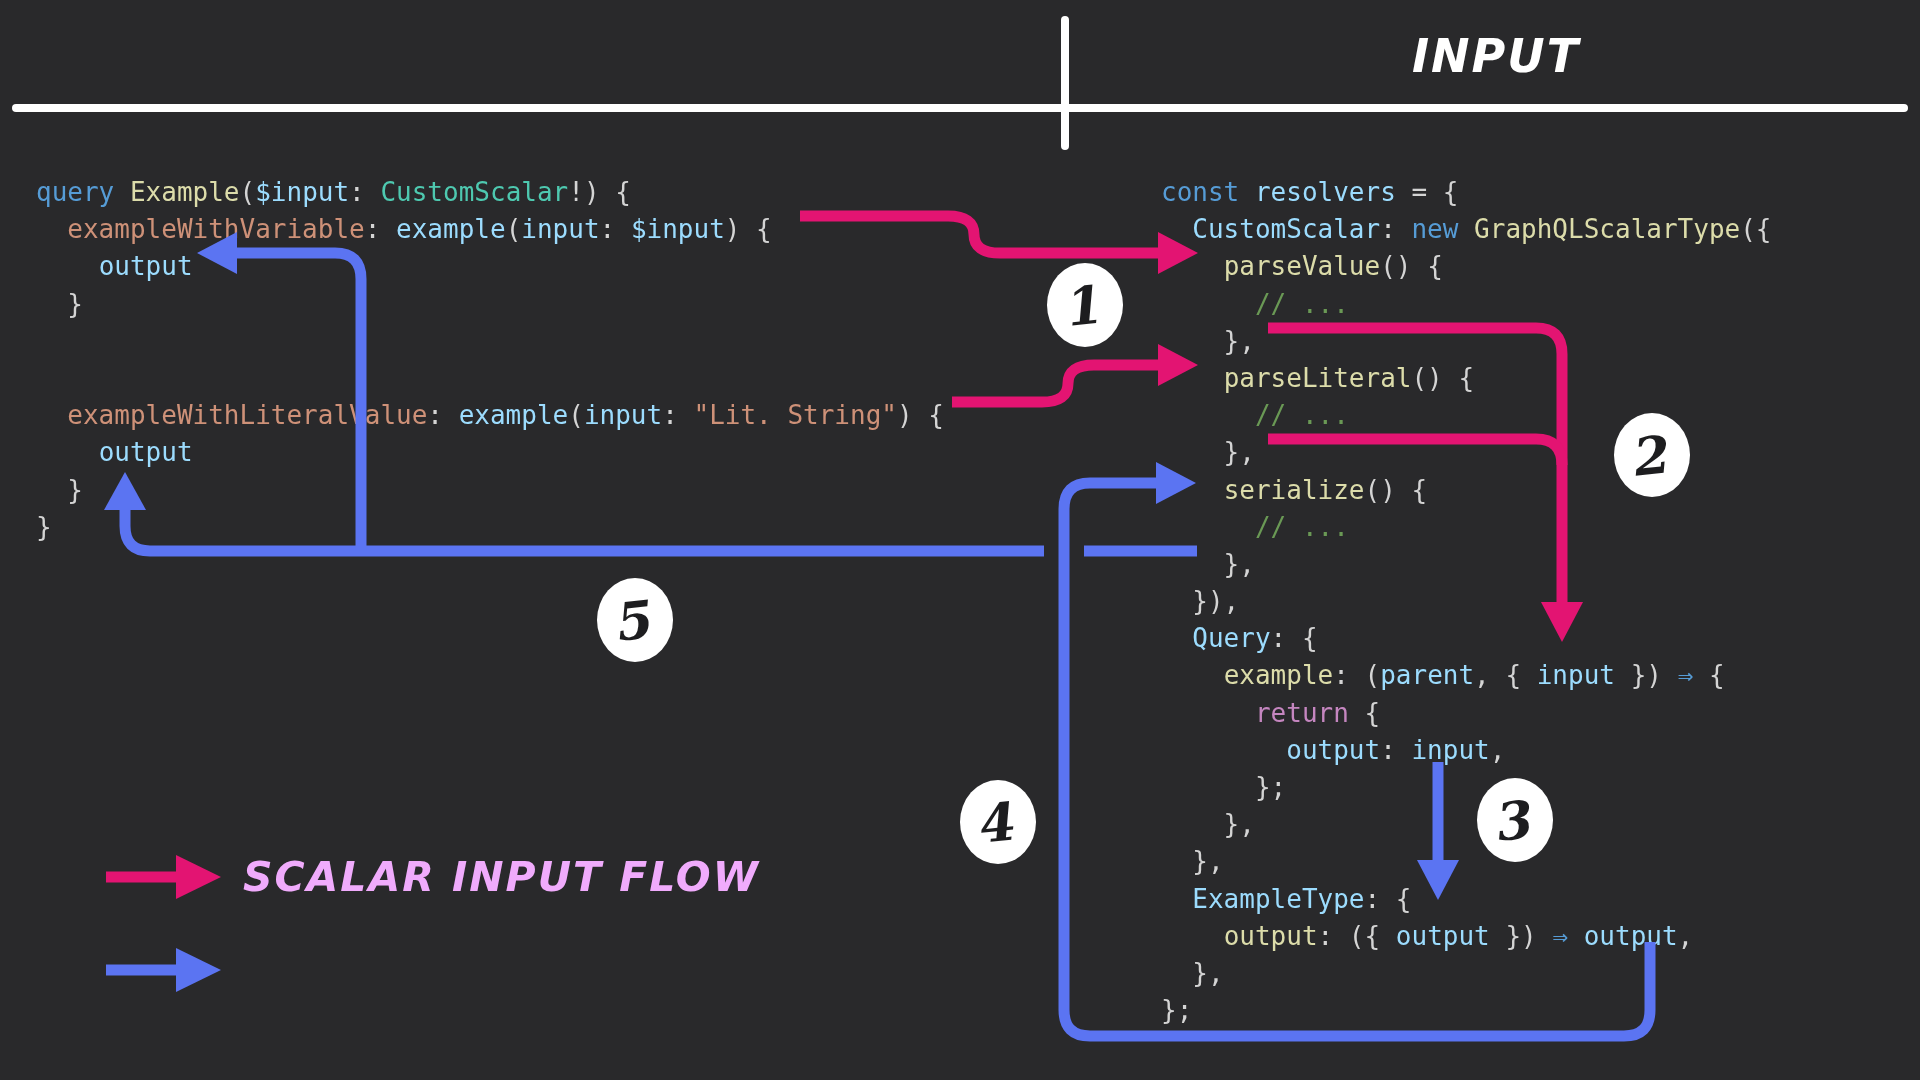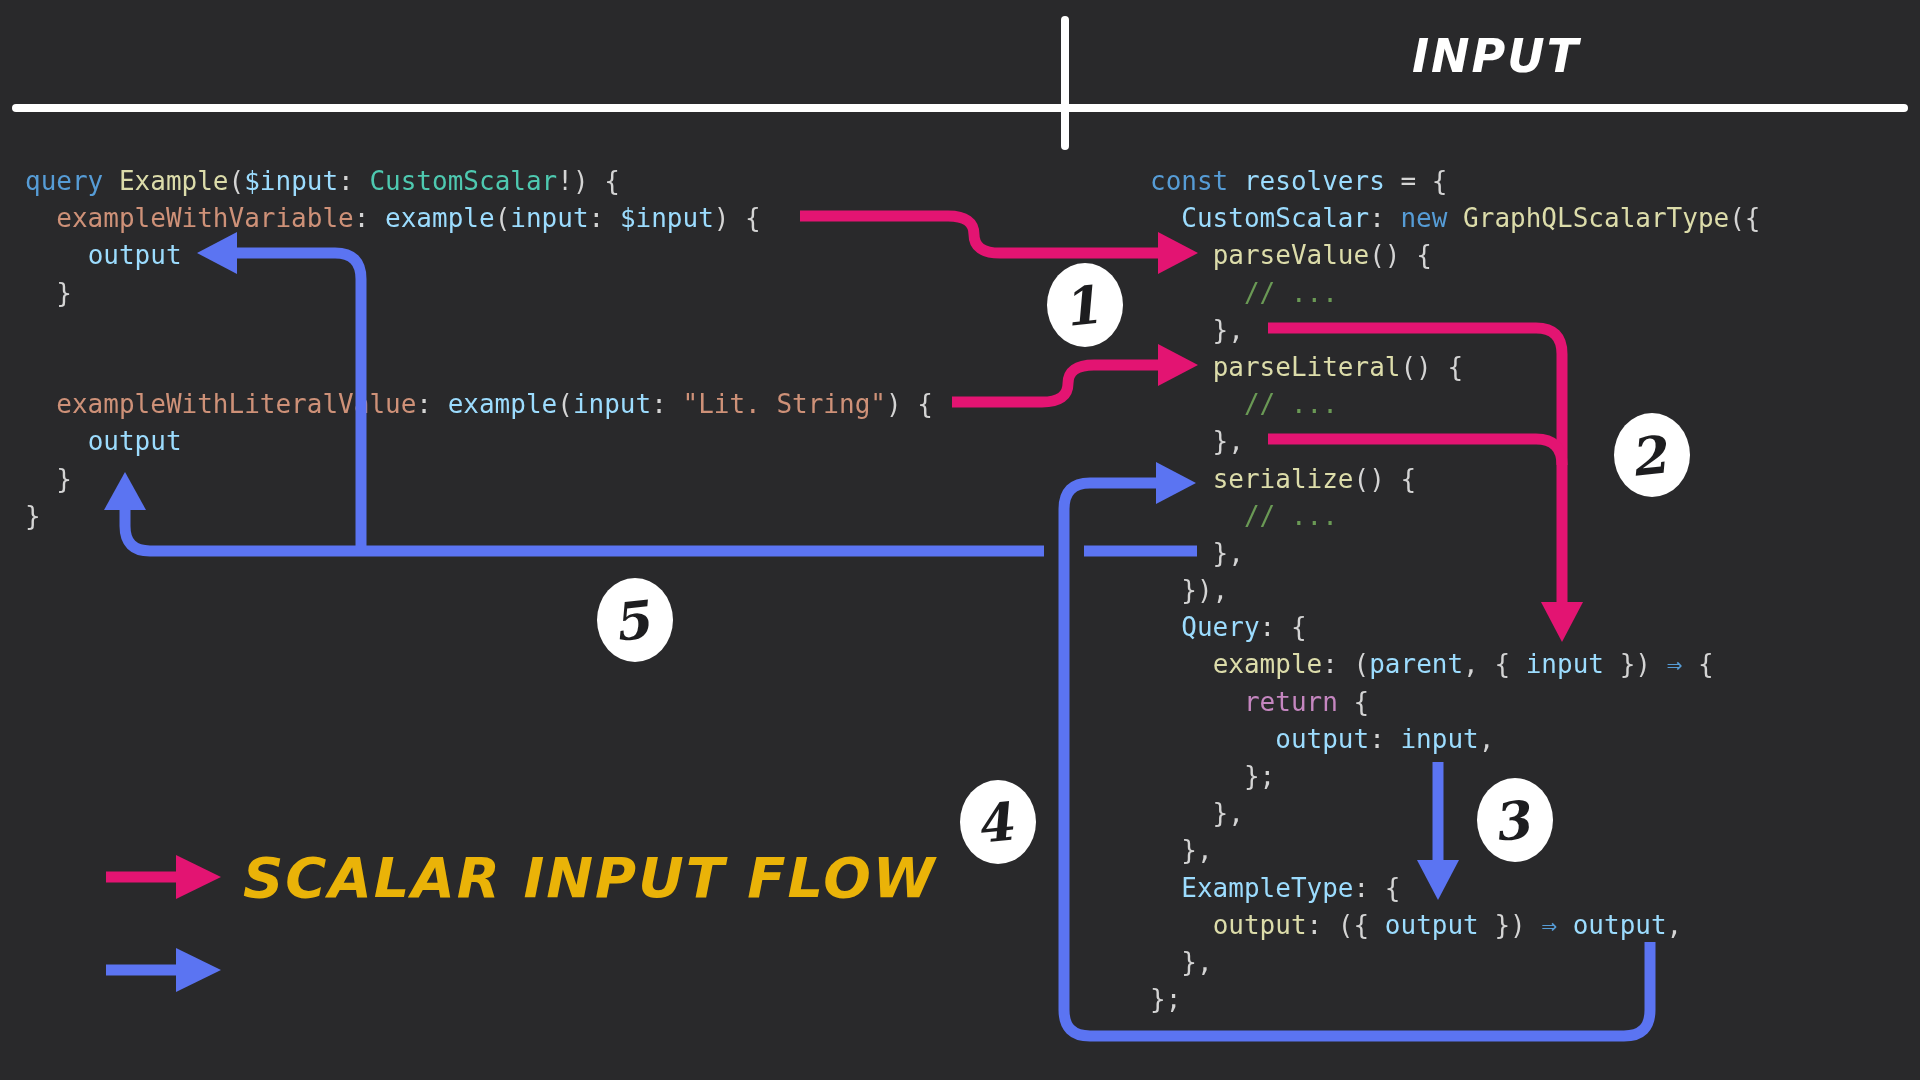--- a/index.html
+++ b/index.html
@@ -11,21 +11,21 @@
               font-family:"DejaVu Sans",sans-serif;font-style:italic;font-weight:700;
               font-size:46px;letter-spacing:2px;white-space:nowrap;}
 
   
   .hline{position:absolute;left:12px;top:104px;width:1896px;height:8px;
          background:var(--divider,#fff);border-radius:4px;}
   .vline{position:absolute;left:1061px;top:16px;width:8px;height:134px;
          background:var(--divider,#fff);border-radius:4px;}
 
   
-  .code{position:absolute;margin:3px;white-space:pre;
+  .code{position:absolute;margin:14px;white-space:pre;
         font-family:"DejaVu Sans Mono",monospace;font-size:26px;line-height:37.2px;
         color:var(--syn-punct,#d4d4d4);}
   .code-line{height:37.2px;}
   .syn-keyword{color:var(--syn-keyword,#569cd6);}
   .syn-function{color:var(--syn-function,#dcdcaa);}
   .syn-variable{color:var(--syn-variable,#9cdcfe);}
   .syn-type{color:var(--syn-type,#4ec9b0);}
   .syn-string{color:var(--syn-string,#ce9178);}
   .syn-comment{color:var(--syn-comment,#6a9955);}
   .syn-control{color:var(--syn-control,#c586c0);}
@@ -40,23 +40,23 @@
   .flow-output path.head{fill:var(--output-flow,#5b74f2);stroke:none;}
 
   
   .badge{position:absolute;transform:translate(-50%,-50%);width:76px;height:84px;
          border-radius:50%;background:var(--badge-bg,#fff);
          display:flex;align-items:center;justify-content:center;}
   .badge-num{color:var(--badge-text,#1d1d1f);font-family:"DejaVu Serif",serif;
              font-style:italic;font-weight:700;font-size:52px;transform:rotate(-6deg);}
 
   
-  .legend-label{position:absolute;transform:translateY(-50%);color:#eab308;white-space:nowrap;
+  .legend-label{position:absolute;transform:translateY(-50%);color:#f0abfc;white-space:nowrap;
                 font-family:"DejaVu Sans",sans-serif;font-style:italic;font-weight:700;
-                font-size:56px;letter-spacing:2px;}
+                font-size:41px;letter-spacing:2px;}
 </style>
 </head>
 <body style="background: rgb(41, 41, 43);">
 
 <div class="stage">
 
   <div class="col-header" style="left:1496px;top:56px">INPUT</div>
 
   <div class="hline"></div>
   <div class="vline"></div>

